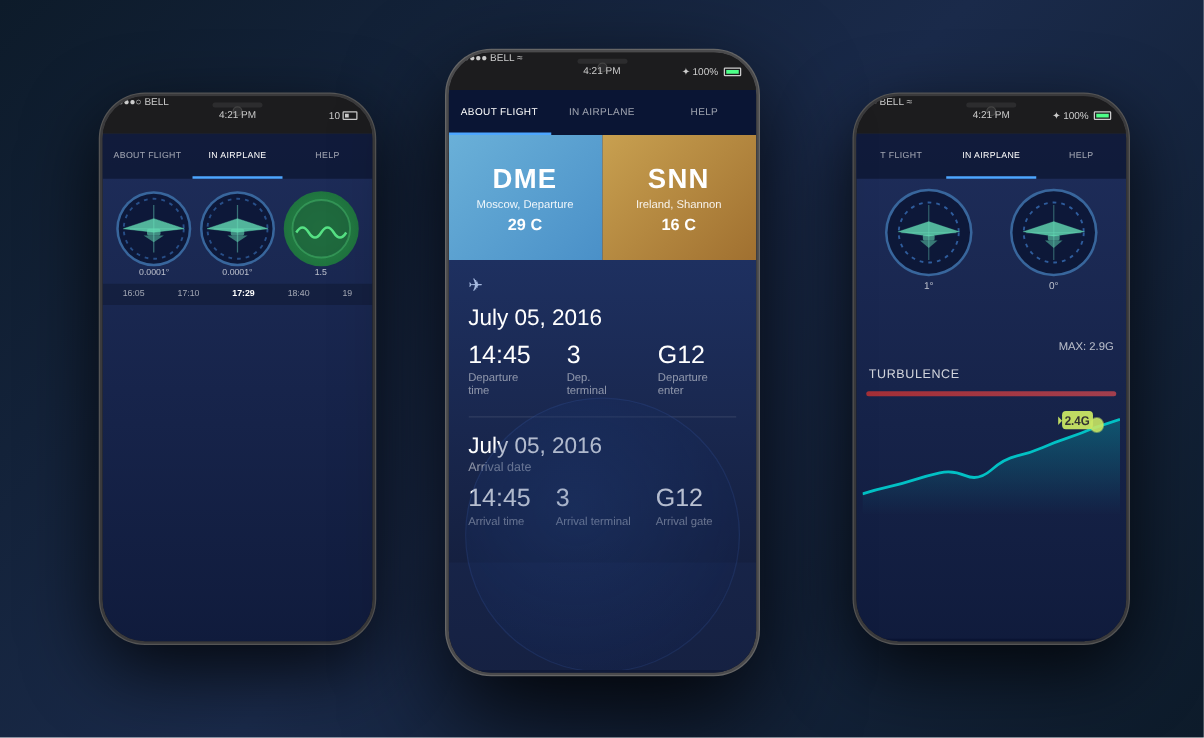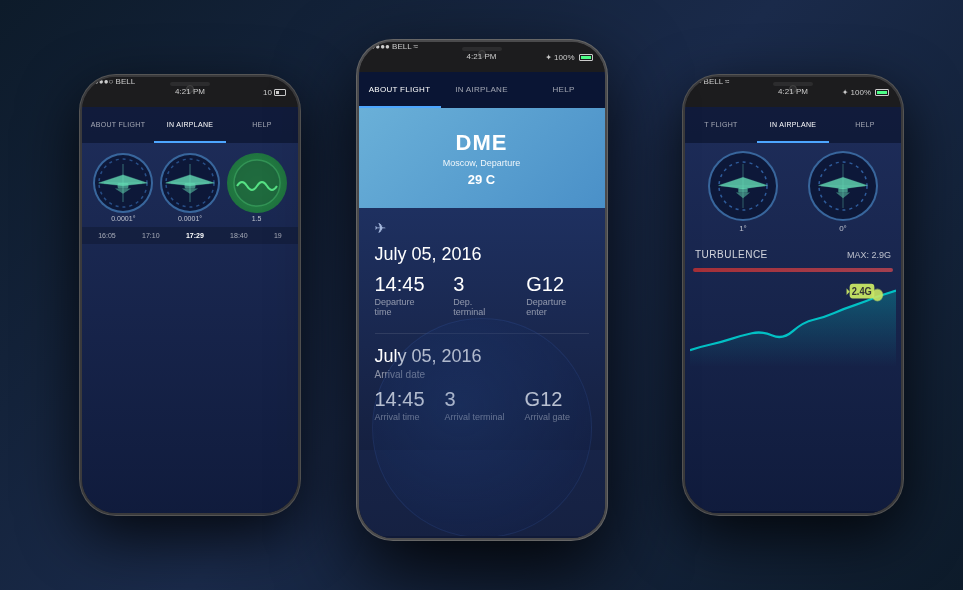--- a/index.html
+++ b/index.html
@@ -532,20 +532,25 @@
         <div class="nav-tab active" style="font-size:8px;">ABOUT FLIGHT</div>
         <div class="nav-tab" style="font-size:8px;">IN AIRPLANE</div>
         <div class="nav-tab" style="font-size:8px;">HELP</div>
       </div>
 
       <div class="weather-section">
         <div class="weather-card departure">
           <div class="airport-code">DME</div>
           <div class="airport-name">Moscow, Departure</div>
           <div class="airport-temp">29 C</div>
+        </div>
+        <div class="weather-card arrival">
+          <div class="airport-code">SNN</div>
+          <div class="airport-name">Ireland, Shannon</div>
+          <div class="airport-temp">16 C</div>
         </div>
       </div>
 
       <div class="globe-bg"></div>
 
       <div class="flight-details">
 
         <div style="display:flex;align-items:center;margin-bottom:8px;">
           <span class="plane-arrow">✈</span>
         </div>
@@ -656,21 +661,21 @@
                 <rect x="19" y="14" width="8" height="4" rx="1" fill="rgba(100,220,180,0.6)"></rect>
                 <path d="M17,18 L23,23 L29,18" fill="rgba(100,220,180,0.5)"></path>
               </svg>
             </div>
           </div>
           <div class="gauge-val-label" style="margin-top:3px;font-size:8px;color:rgba(255,255,255,0.7);">0°</div>
         </div>
       </div>
 
       <div class="turbulence-header">
-        <div style="display:flex;align-items:flex-start;gap:4px;">
+        <div style="display:flex;align-items:flex-start;gap:4px;margin-top:45px;">
           <span style="color:rgba(255,255,255,0.8);font-size:10px;letter-spacing:0.5px;">TURBULENCE</span>
         </div>
         <span style="color:rgba(255,255,255,0.7);font-size:9px;">MAX: 2.9G</span>
       </div>
 
       <div style="height:4px;background:linear-gradient(90deg,rgba(200,50,50,0.8),rgba(255,80,80,0.6));margin:0 8px;border-radius:2px;"></div>
 
       <div class="chart-area" style="height:90px;margin-top:5px;position:relative;">
         <svg viewBox="0 0 200 80" preserveAspectRatio="none" width="100%" height="80">
           <defs>

